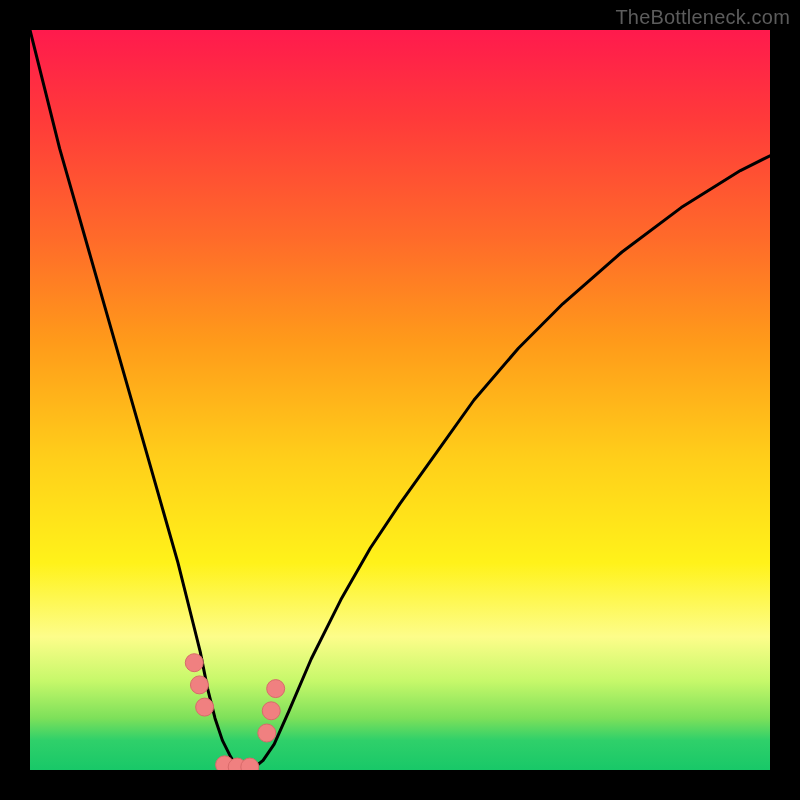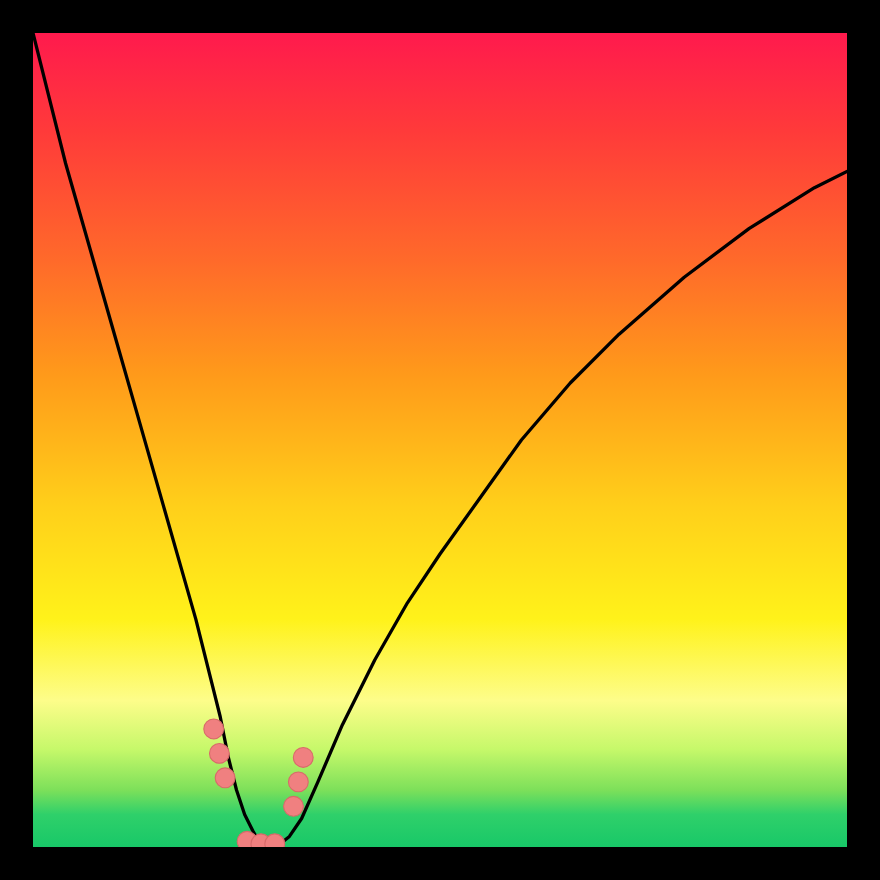--- a/index.html
+++ b/index.html
@@ -54,20 +54,21 @@
     font-size: 20px;
     font-weight: 500;
     letter-spacing: 0.2px;
     user-select: none;
   }
 </style>
 </head>
 <body>
 
 <div class="stage">
+  <div class="watermark">TheBottleneck.com</div>
   <div class="plot-area">
     <svg class="curve-layer" viewBox="0 0 740 740" preserveAspectRatio="none">
       <path id="curve-path" fill="none" stroke-width="3" stroke-linecap="round" stroke-linejoin="round" d="M0.00 0.00 L14.80 59.20 L29.60 118.40 L44.40 170.20 L59.20 222.00 L74.00 273.80 L88.80 325.60 L103.60 377.40 L118.40 429.20 L133.20 481.00 L148.00 532.80 L162.80 592.00 L170.20 621.60 L177.60 658.60 L185.00 688.20 L192.40 710.40 L199.80 725.20 L204.98 734.08 L210.90 737.04 L218.30 737.78 L225.70 736.30 L233.10 730.38 L244.20 714.10 L259.00 680.80 L281.20 629.00 L310.80 569.80 L340.40 518.00 L370.00 473.60 L407.00 421.80 L444.00 370.00 L488.40 318.20 L532.80 273.80 L592.00 222.00 L651.20 177.60 L710.40 140.60 L740.00 125.80" stroke="#000000"></path>
       <g id="marker-group">
           <circle cx="164.28" cy="632.70" r="9" fill="#f08080" stroke="#d86a6a" stroke-width="1"></circle>
           <circle cx="169.46" cy="654.90" r="9" fill="#f08080" stroke="#d86a6a" stroke-width="1"></circle>
           <circle cx="174.64" cy="677.10" r="9" fill="#f08080" stroke="#d86a6a" stroke-width="1"></circle>
           <circle cx="194.62" cy="734.82" r="9" fill="#f08080" stroke="#d86a6a" stroke-width="1"></circle>
           <circle cx="207.20" cy="737.04" r="9" fill="#f08080" stroke="#d86a6a" stroke-width="1"></circle>
           <circle cx="219.78" cy="737.04" r="9" fill="#f08080" stroke="#d86a6a" stroke-width="1"></circle>

